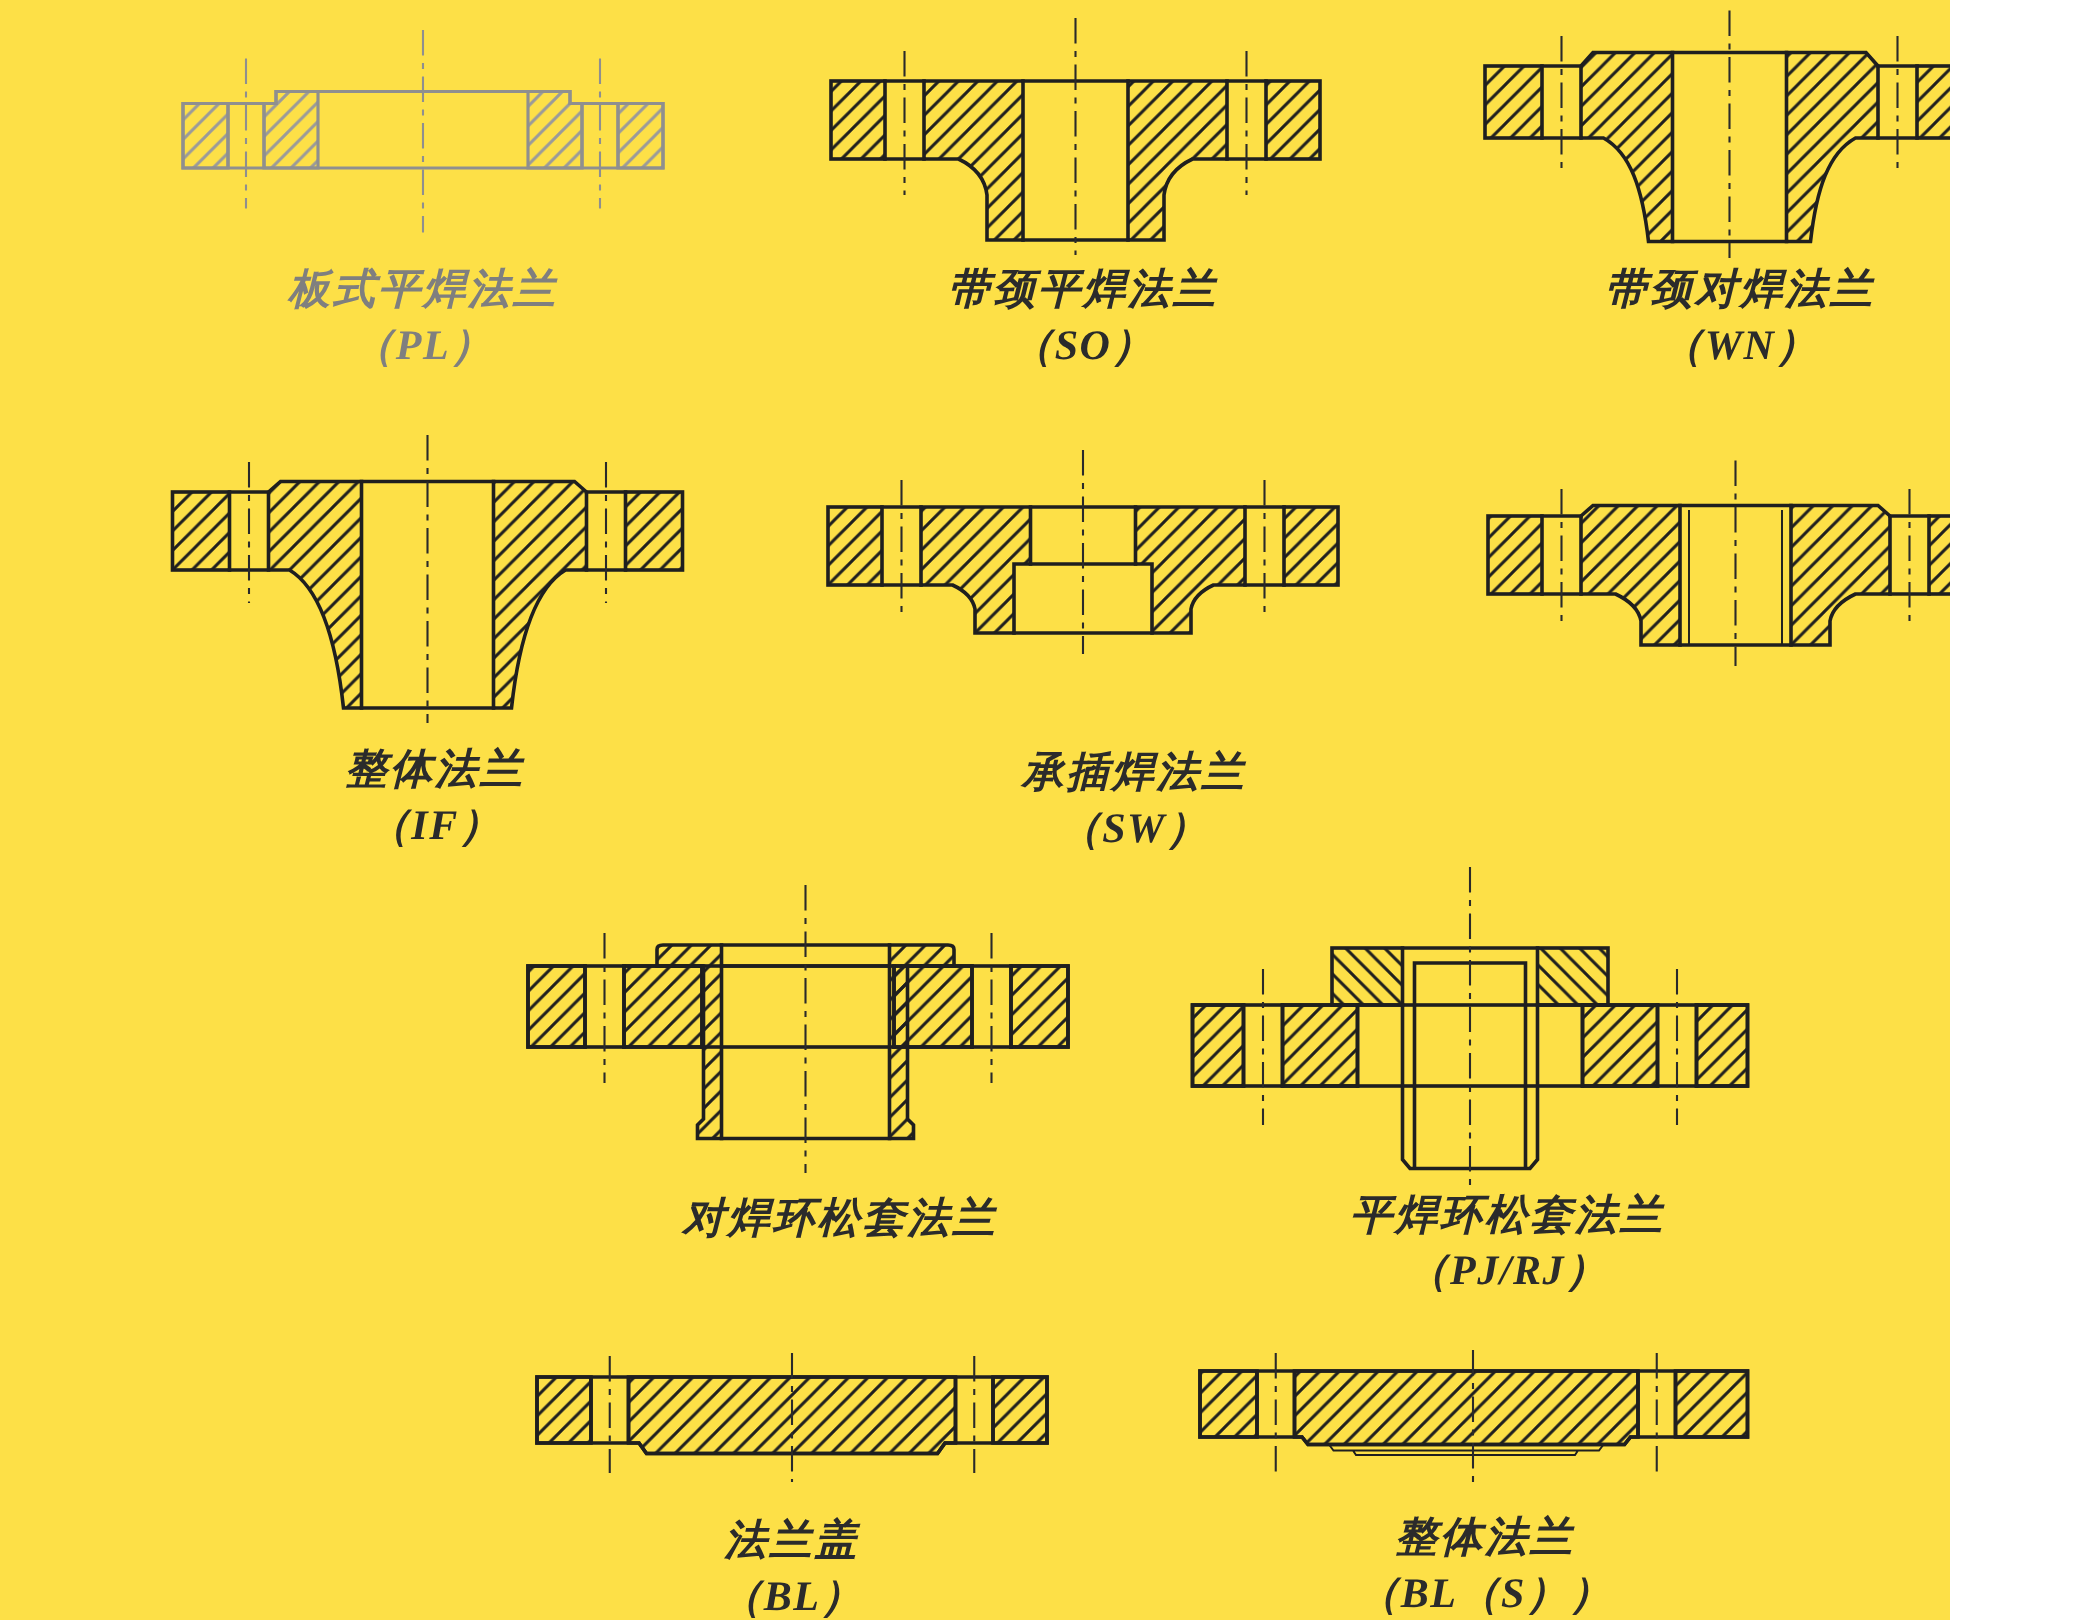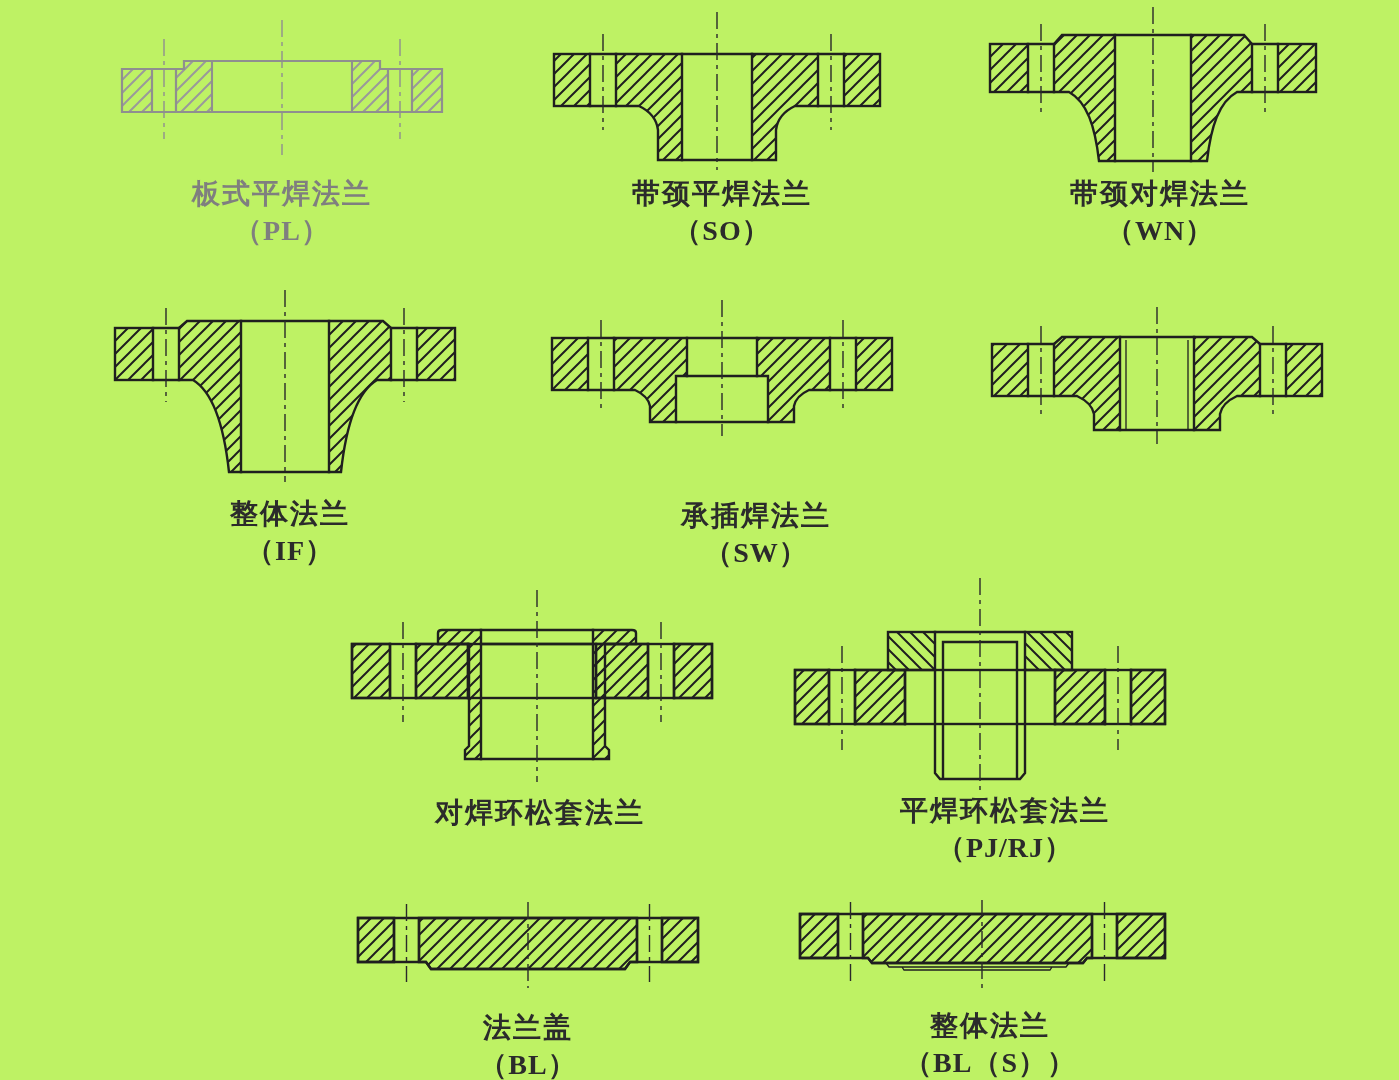--- a/index.html
+++ b/index.html
@@ -1,19 +1,20 @@
 <!DOCTYPE html>
 <html><head>
 <meta charset="utf-8">
 <style>
   html,body { margin:0; padding:0; background:#ffffff; }
   .canvas {
-    position:relative; width:1399px; height:1080px;
-    background:#bef264; overflow:hidden;
+    position:relative; width:1300px; height:1080px;
+    background:#fde047; overflow:hidden;
     font-family:"Liberation Serif","DejaVu Serif",serif;
+    font-style:italic;
   }
   .fig { position:absolute; }
   .cap {
     position:absolute; width:340px; text-align:center;
     font-family:"Liberation Serif","DejaVu Serif",serif;
     font-weight:700; font-size:28px; line-height:1.32;
     color:#2b2b2b; letter-spacing:2px;
   }
   .cap.light { color:#7f7f7f; }
   .cap-code { letter-spacing:1px; }
@@ -157,21 +158,21 @@
     <div class="cap-code">（WN）</div>
   </div>
   <div class="cap" style="left:120px; top:496px;">
     <div class="cap-name">整体法兰</div>
     <div class="cap-code">（IF）</div>
   </div>
   <div class="cap" style="left:586px; top:498px;">
     <div class="cap-name">承插焊法兰</div>
     <div class="cap-code">（SW）</div>
   </div>
-  <div class="cap" style="left:370px; top:795px;">
+  <div class="cap" style="left:390px; top:795px;">
     <div class="cap-name">对焊环松套法兰</div>
   </div>
   <div class="cap" style="left:835px; top:793px;">
     <div class="cap-name">平焊环松套法兰</div>
     <div class="cap-code">（PJ/RJ）</div>
   </div>
   <div class="cap" style="left:358px; top:1010px;">
     <div class="cap-name">法兰盖</div>
     <div class="cap-code">（BL）</div>
   </div>

